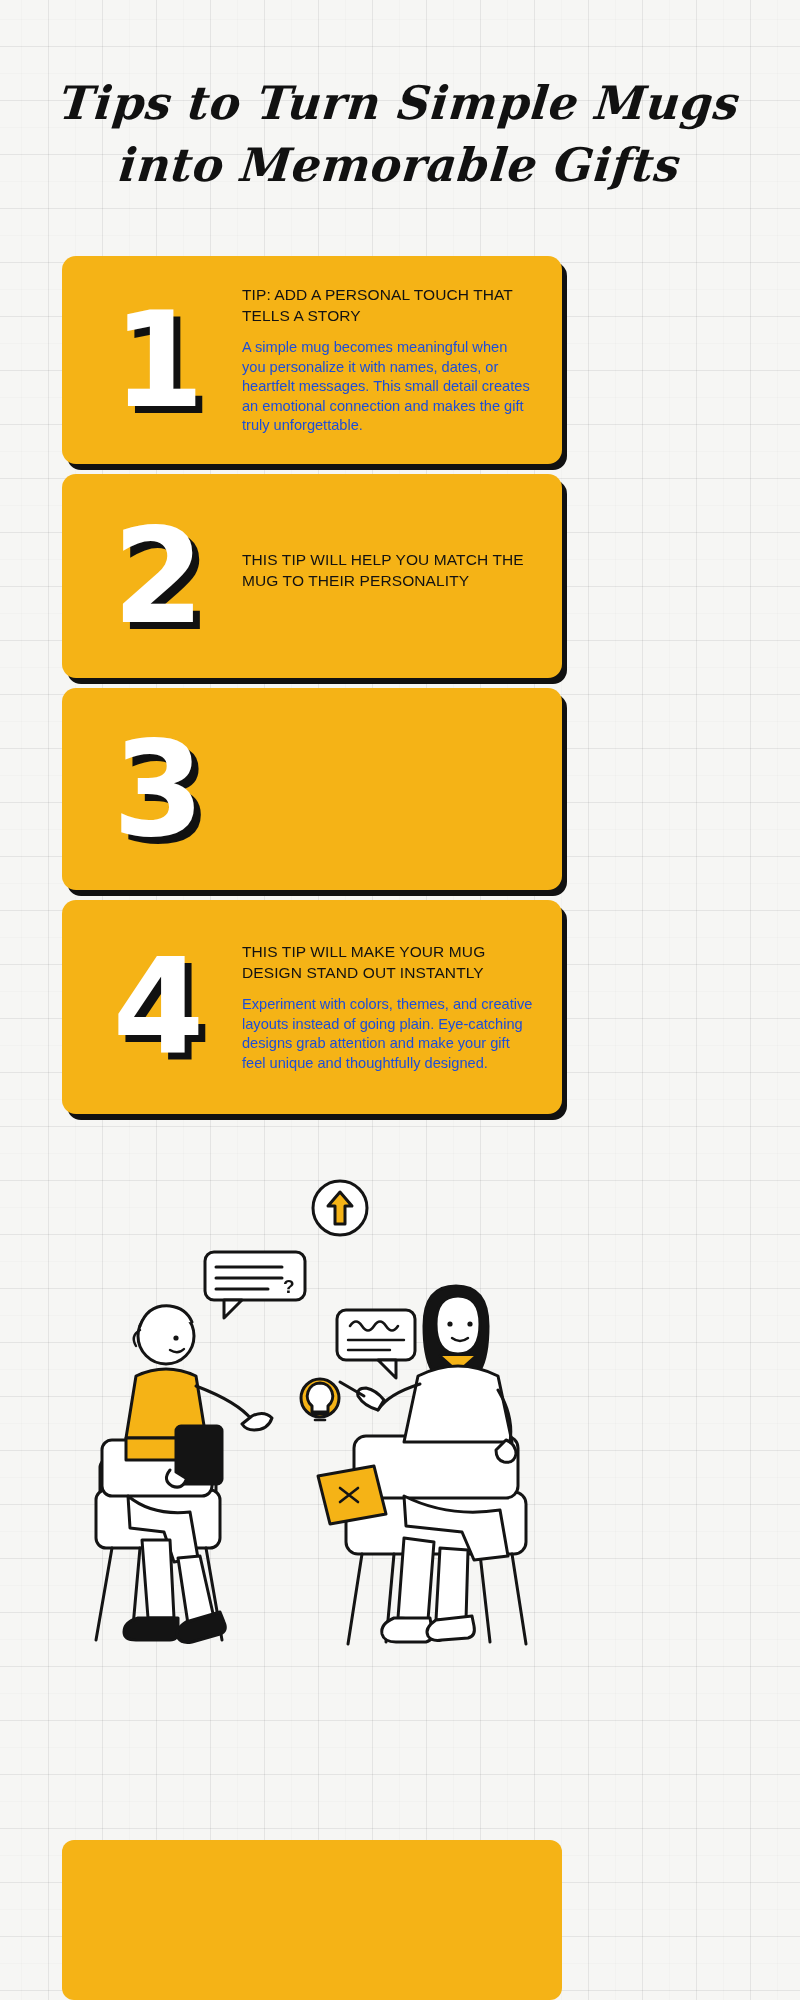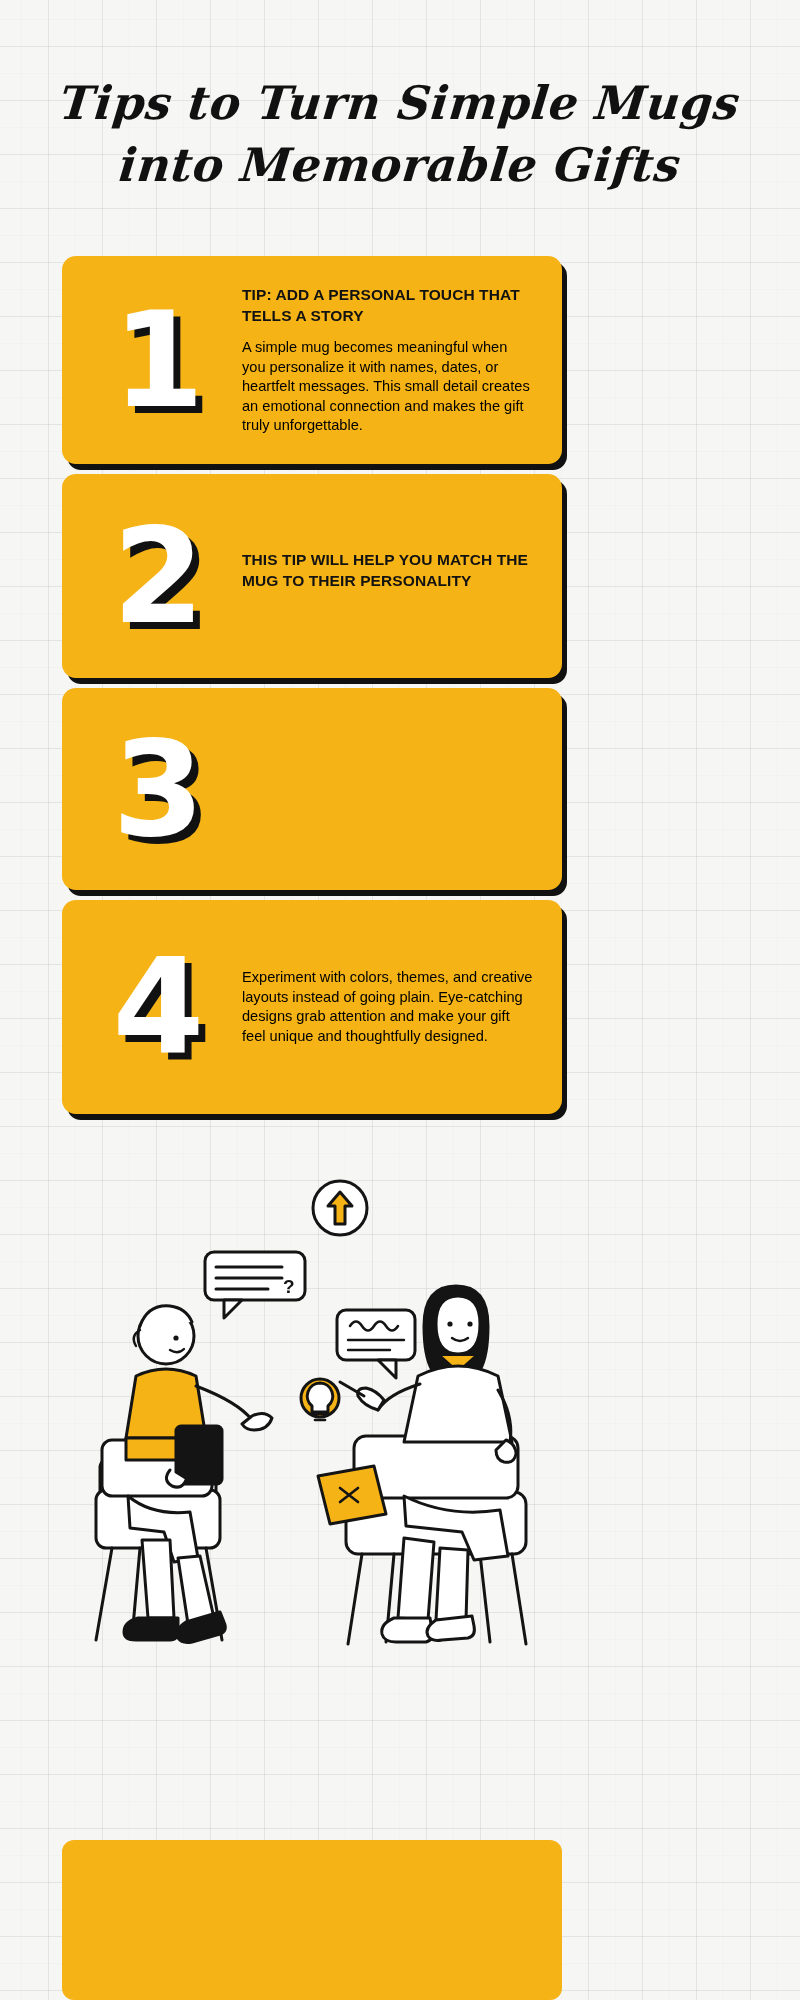--- a/index.html
+++ b/index.html
@@ -78,34 +78,34 @@
     color:#ffffff;
     text-shadow:7px 7px 0 #111111;
     letter-spacing:-3px;
   }
   .card .text-col{
     flex:1 1 auto;
     padding-right:6px;
   }
   .card-heading{
     font-family:"Liberation Sans", sans-serif;
-    font-weight:700;
+    font-weight:400;
     font-size:15.5px;
     line-height:21px;
     color:#121212;
     letter-spacing:.1px;
     margin-bottom:12px;
     text-transform:uppercase;
   }
   .card-body{
     font-family:"Liberation Sans", sans-serif;
     font-weight:400;
     font-size:14.6px;
     line-height:19.5px;
-    color:#000000;
+    color:#1d4ed8;
   }
 
   #card-1{ top:256px; height:208px; }
   #card-2{ top:474px; height:204px; }
   #card-3{ top:688px; height:202px; }
   #card-4{ top:900px; height:214px; }
 
   
   #illustration{
     position:absolute;
@@ -150,20 +150,21 @@
     <div class="num-col">
       <span class="numeral">3</span>
     </div>
   </div>
 
   <div class="card" id="card-4">
     <div class="num-col">
       <span class="numeral">4</span>
     </div>
     <div class="text-col">
+      <div class="card-heading">THIS TIP WILL MAKE YOUR MUG DESIGN STAND OUT INSTANTLY</div>
       <div class="card-body">Experiment with colors, themes, and creative layouts instead of going plain. Eye-catching designs grab attention and make your gift feel unique and thoughtfully designed.</div>
     </div>
   </div>
 
   <div id="illustration">
     <svg viewBox="0 0 800 860" xmlns="http://www.w3.org/2000/svg">
       <g fill="none" stroke="#141414" stroke-width="3" stroke-linecap="round" stroke-linejoin="round">
 
         <rect x="62" y="700" width="500" height="160" rx="12" ry="12" fill="#F5B316" stroke="none"></rect>
 

